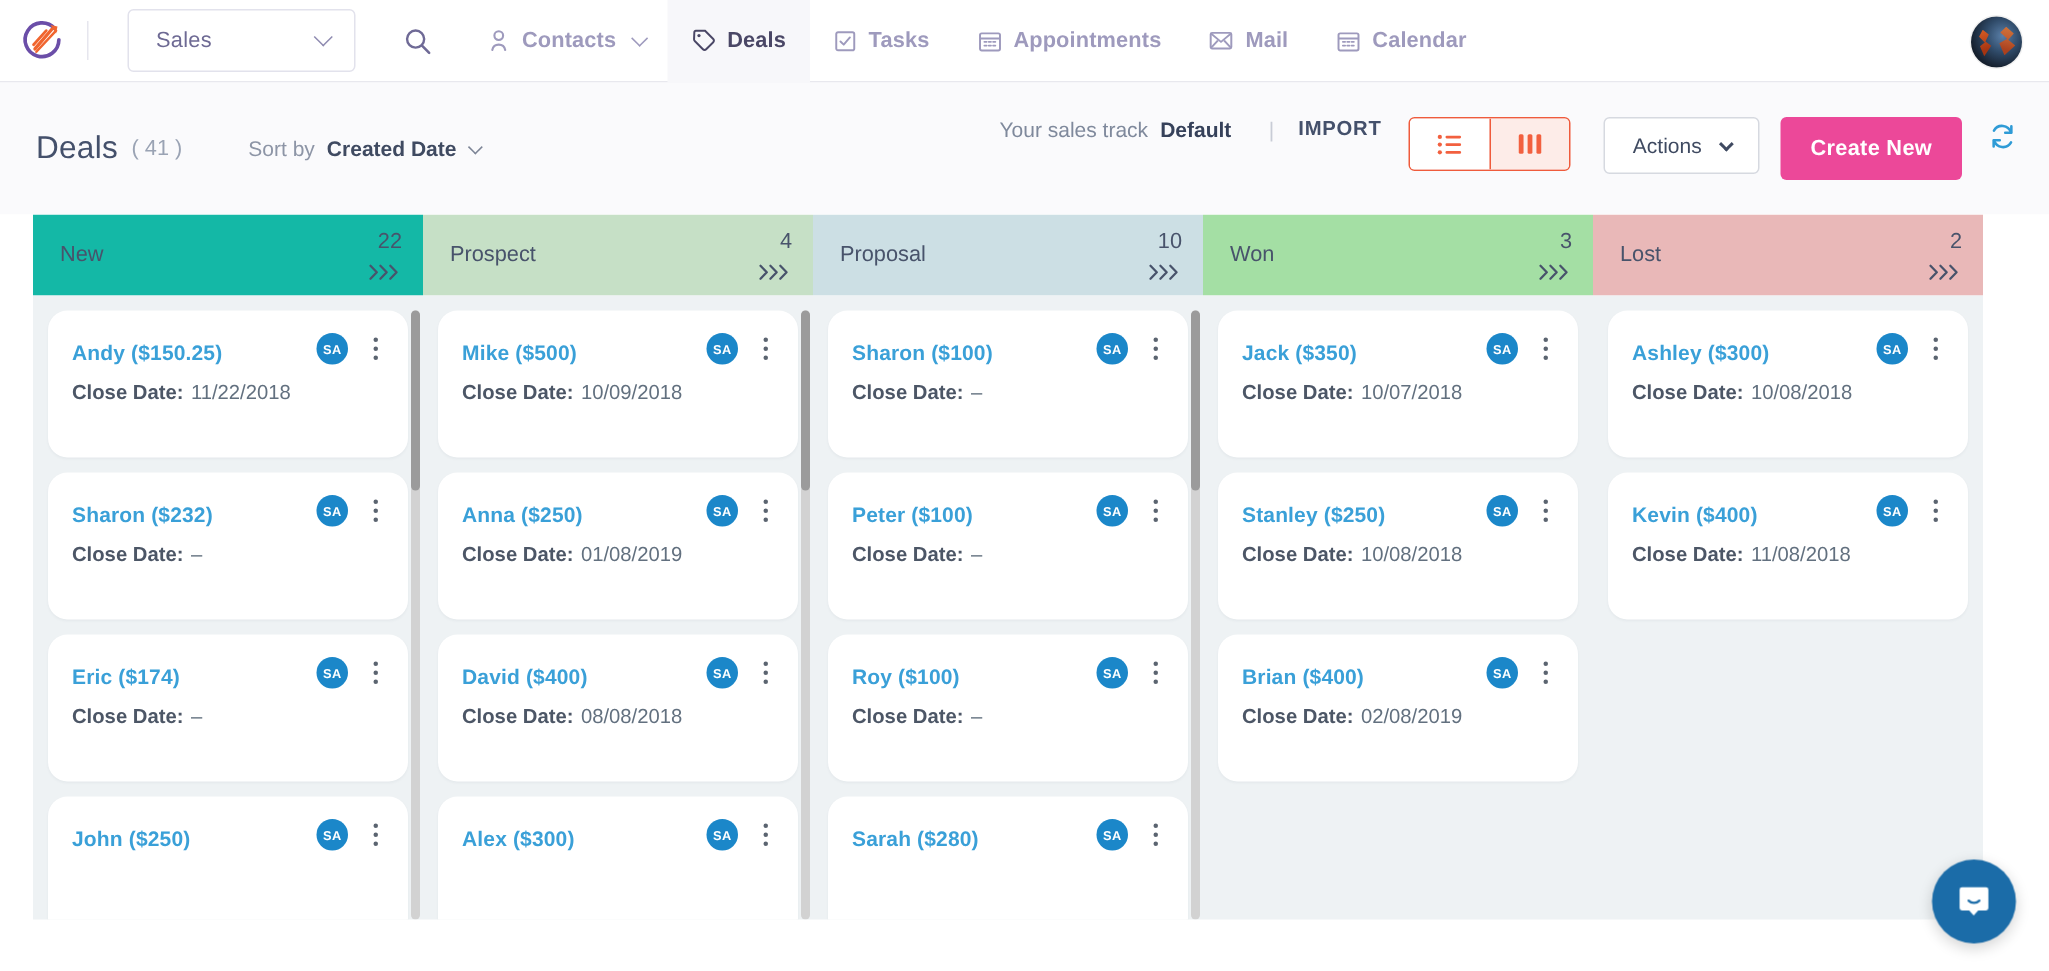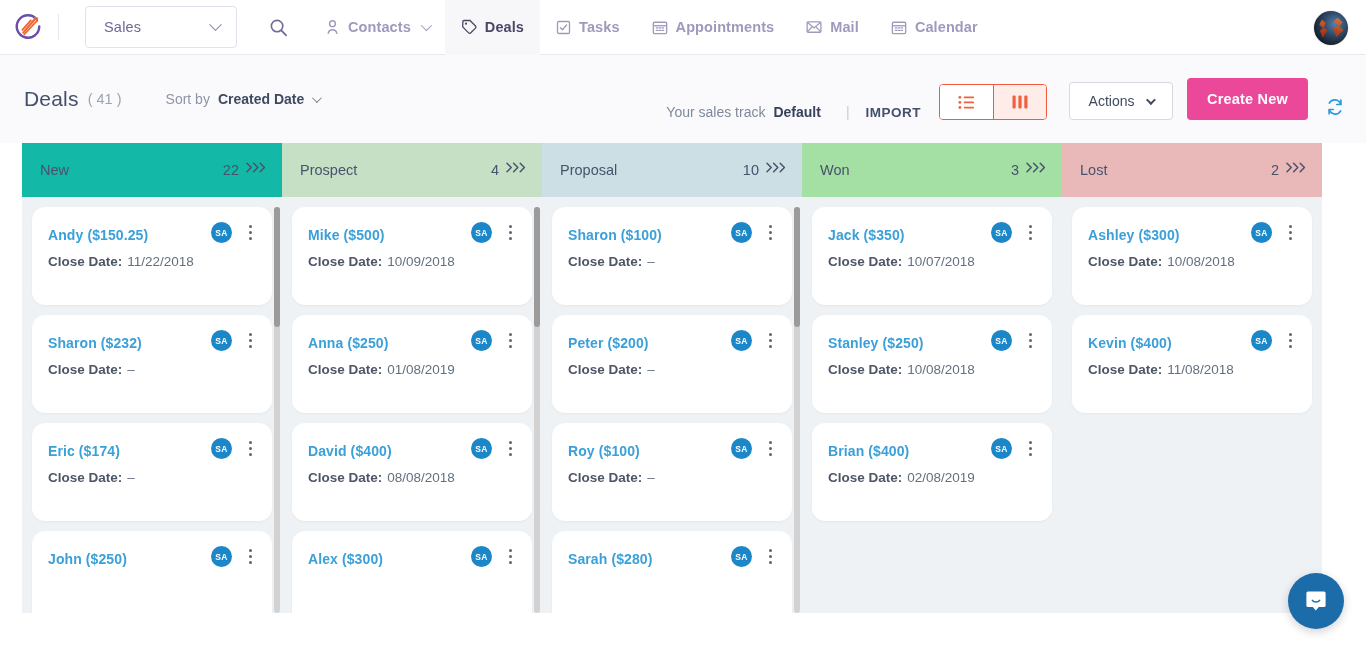--- a/index.html
+++ b/index.html
@@ -107,21 +107,21 @@
   .sortby-lbl { font-size: 14px; color: #8d95a6; }
   .sortby-val { font-size: 14px; color: #3f4a61; font-weight: 700; cursor:pointer; }
   .sortby .chev-sm {
     width: 7px; height: 7px;
     border-right: 1.7px solid #7c8496; border-bottom: 1.7px solid #7c8496;
     transform: rotate(45deg) translateY(-2px);
     cursor: pointer;
   }
 
   .toolbar-right {
-    margin-left: auto; display: flex; align-items: flex-end;
+    margin-left: auto; display: flex; align-items: flex-start;
   }
   .track-lbl { font-size: 14px; color: #7f899c; }
   .track-val { font-size: 14px; color: #36415a; font-weight: 700; margin-left: 8px; cursor:pointer; }
   .pipe { color: #c8ccd6; margin: 0 16px; font-size: 14px; }
   .import-btn {
     font-size: 13.5px; color: #44506b; font-weight: 700; letter-spacing:.5px;
     cursor: pointer; margin-right: 18px;
   }
 
   .view-toggle {
@@ -178,21 +178,21 @@
     width: 260px; flex: 0 0 260px;
     display: flex; flex-direction: column;
     position: relative;
   }
   .col-head {
     height: 54px;
     display: flex; align-items: center; justify-content: space-between;
     padding: 0 14px 0 18px;
     font-size: 14.5px; color: #48536b;
   }
-  .col-head .cnt-wrap { display: flex; align-items: flex-start; gap: 7px; }
+  .col-head .cnt-wrap { display: flex; align-items: flex-end; gap: 7px; flex-direction: column; }
   .col-head .cnt { font-size: 14.5px; color: #48536b; }
   .arrows { display: flex; align-items: center; }
 
   .col-body {
     flex: 1;
     background: #eef2f4;
     position: relative;
     overflow: hidden;
     padding: 10px 10px 0 10px;
   }
@@ -546,21 +546,21 @@
             <div class="card-title">Sharon ($100)</div>
             <div class="card-row2"><span class="k">Close Date:</span><span class="v">–</span></div>
             <div class="card-badge">SA</div>
             <div class="card-kebab">
               <i></i>
               <i></i>
               <i></i>
             </div>
           </div>
           <div class="card">
-            <div class="card-title">Peter ($200)</div>
+            <div class="card-title">Peter ($100)</div>
             <div class="card-row2"><span class="k">Close Date:</span><span class="v">–</span></div>
             <div class="card-badge">SA</div>
             <div class="card-kebab">
               <i></i>
               <i></i>
               <i></i>
             </div>
           </div>
           <div class="card">
             <div class="card-title">Roy ($100)</div>

